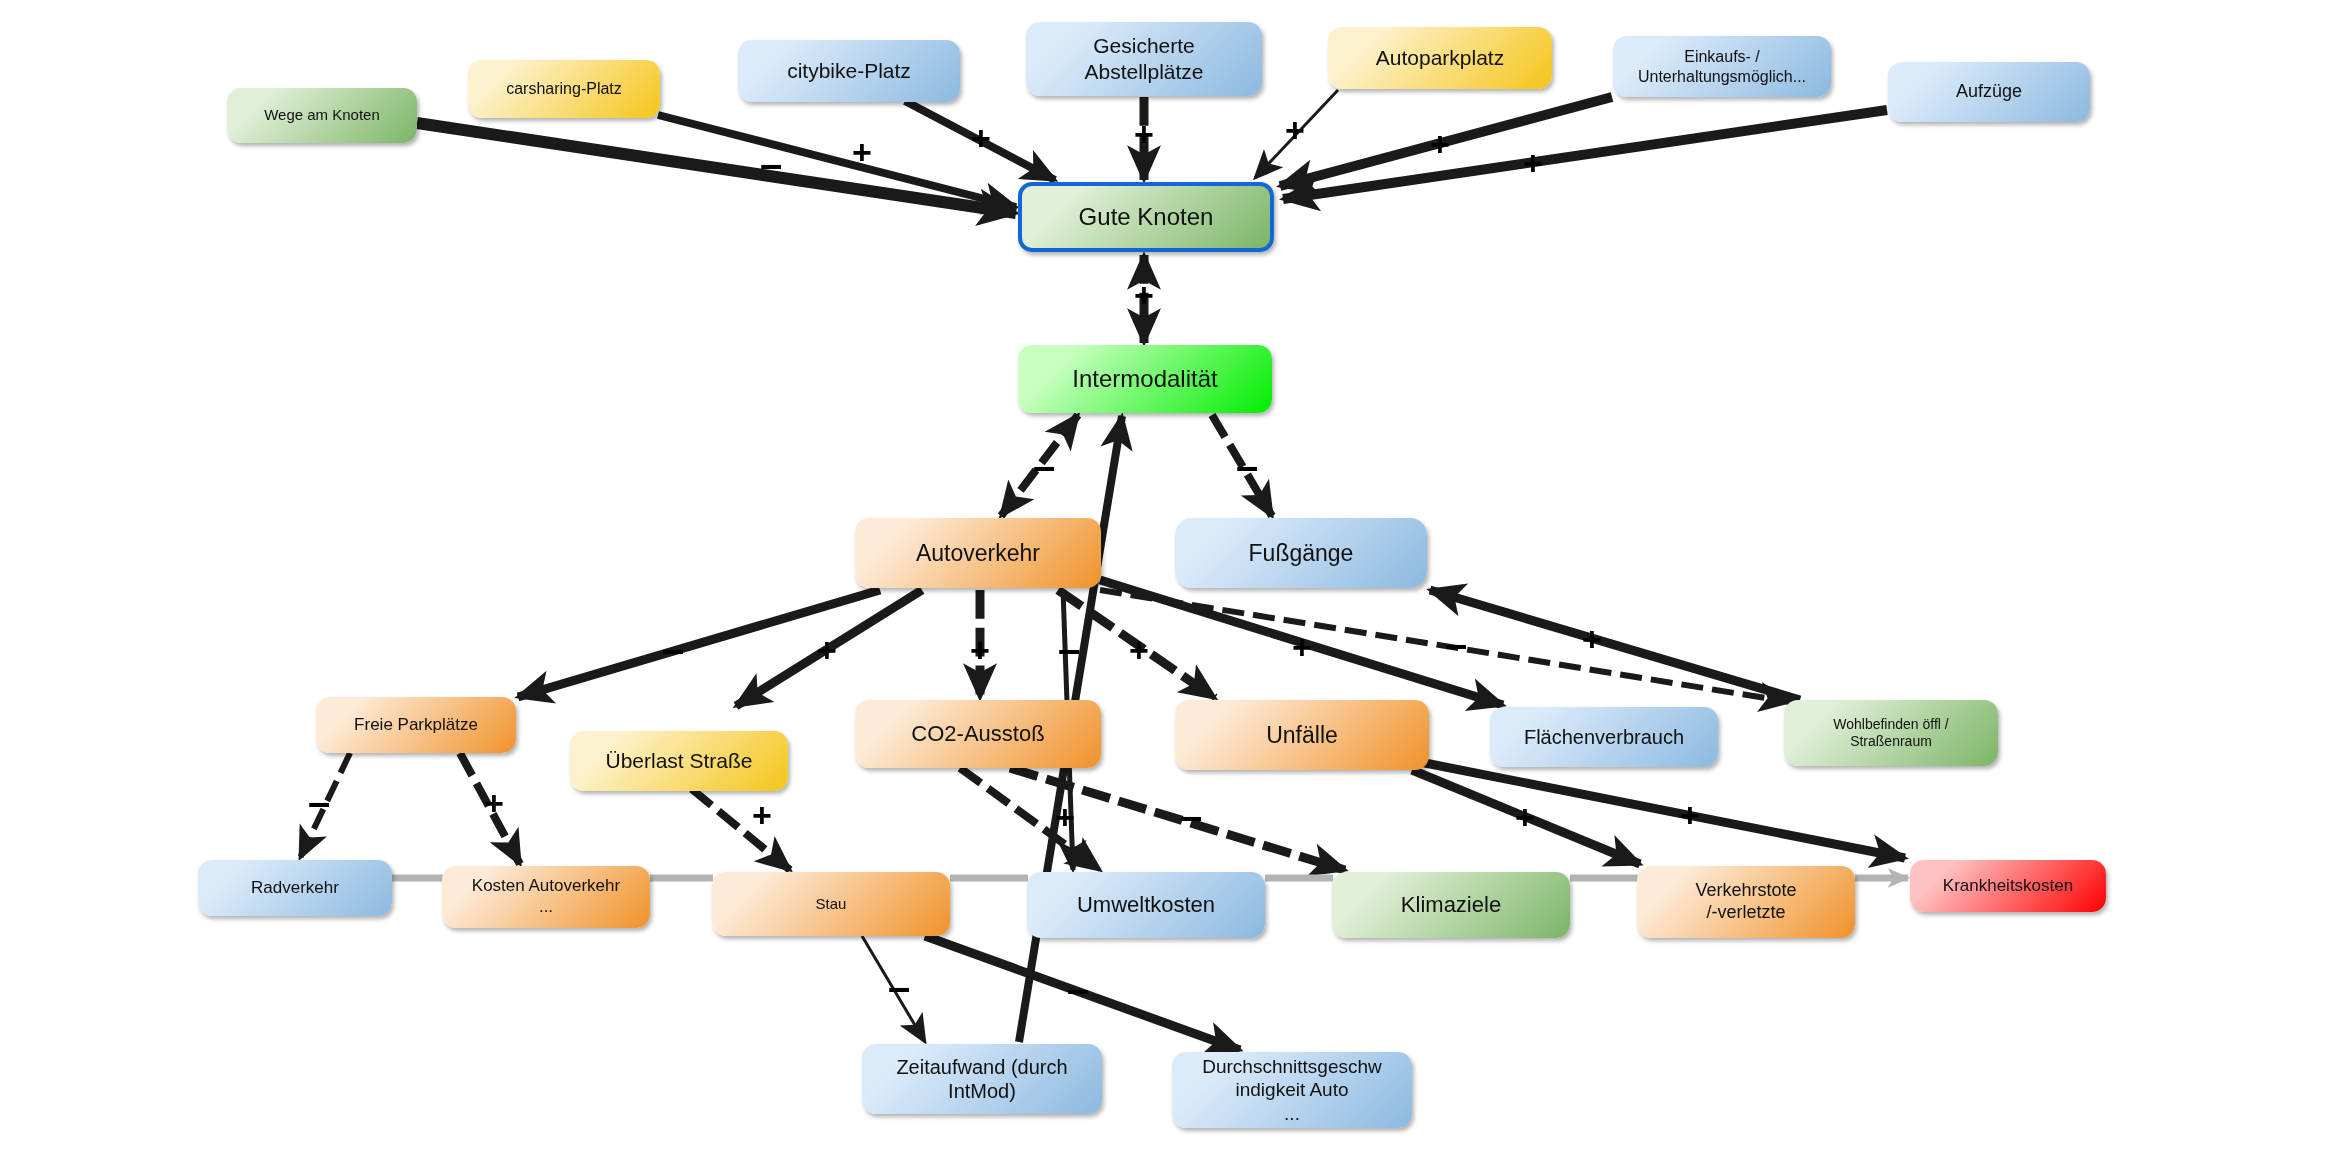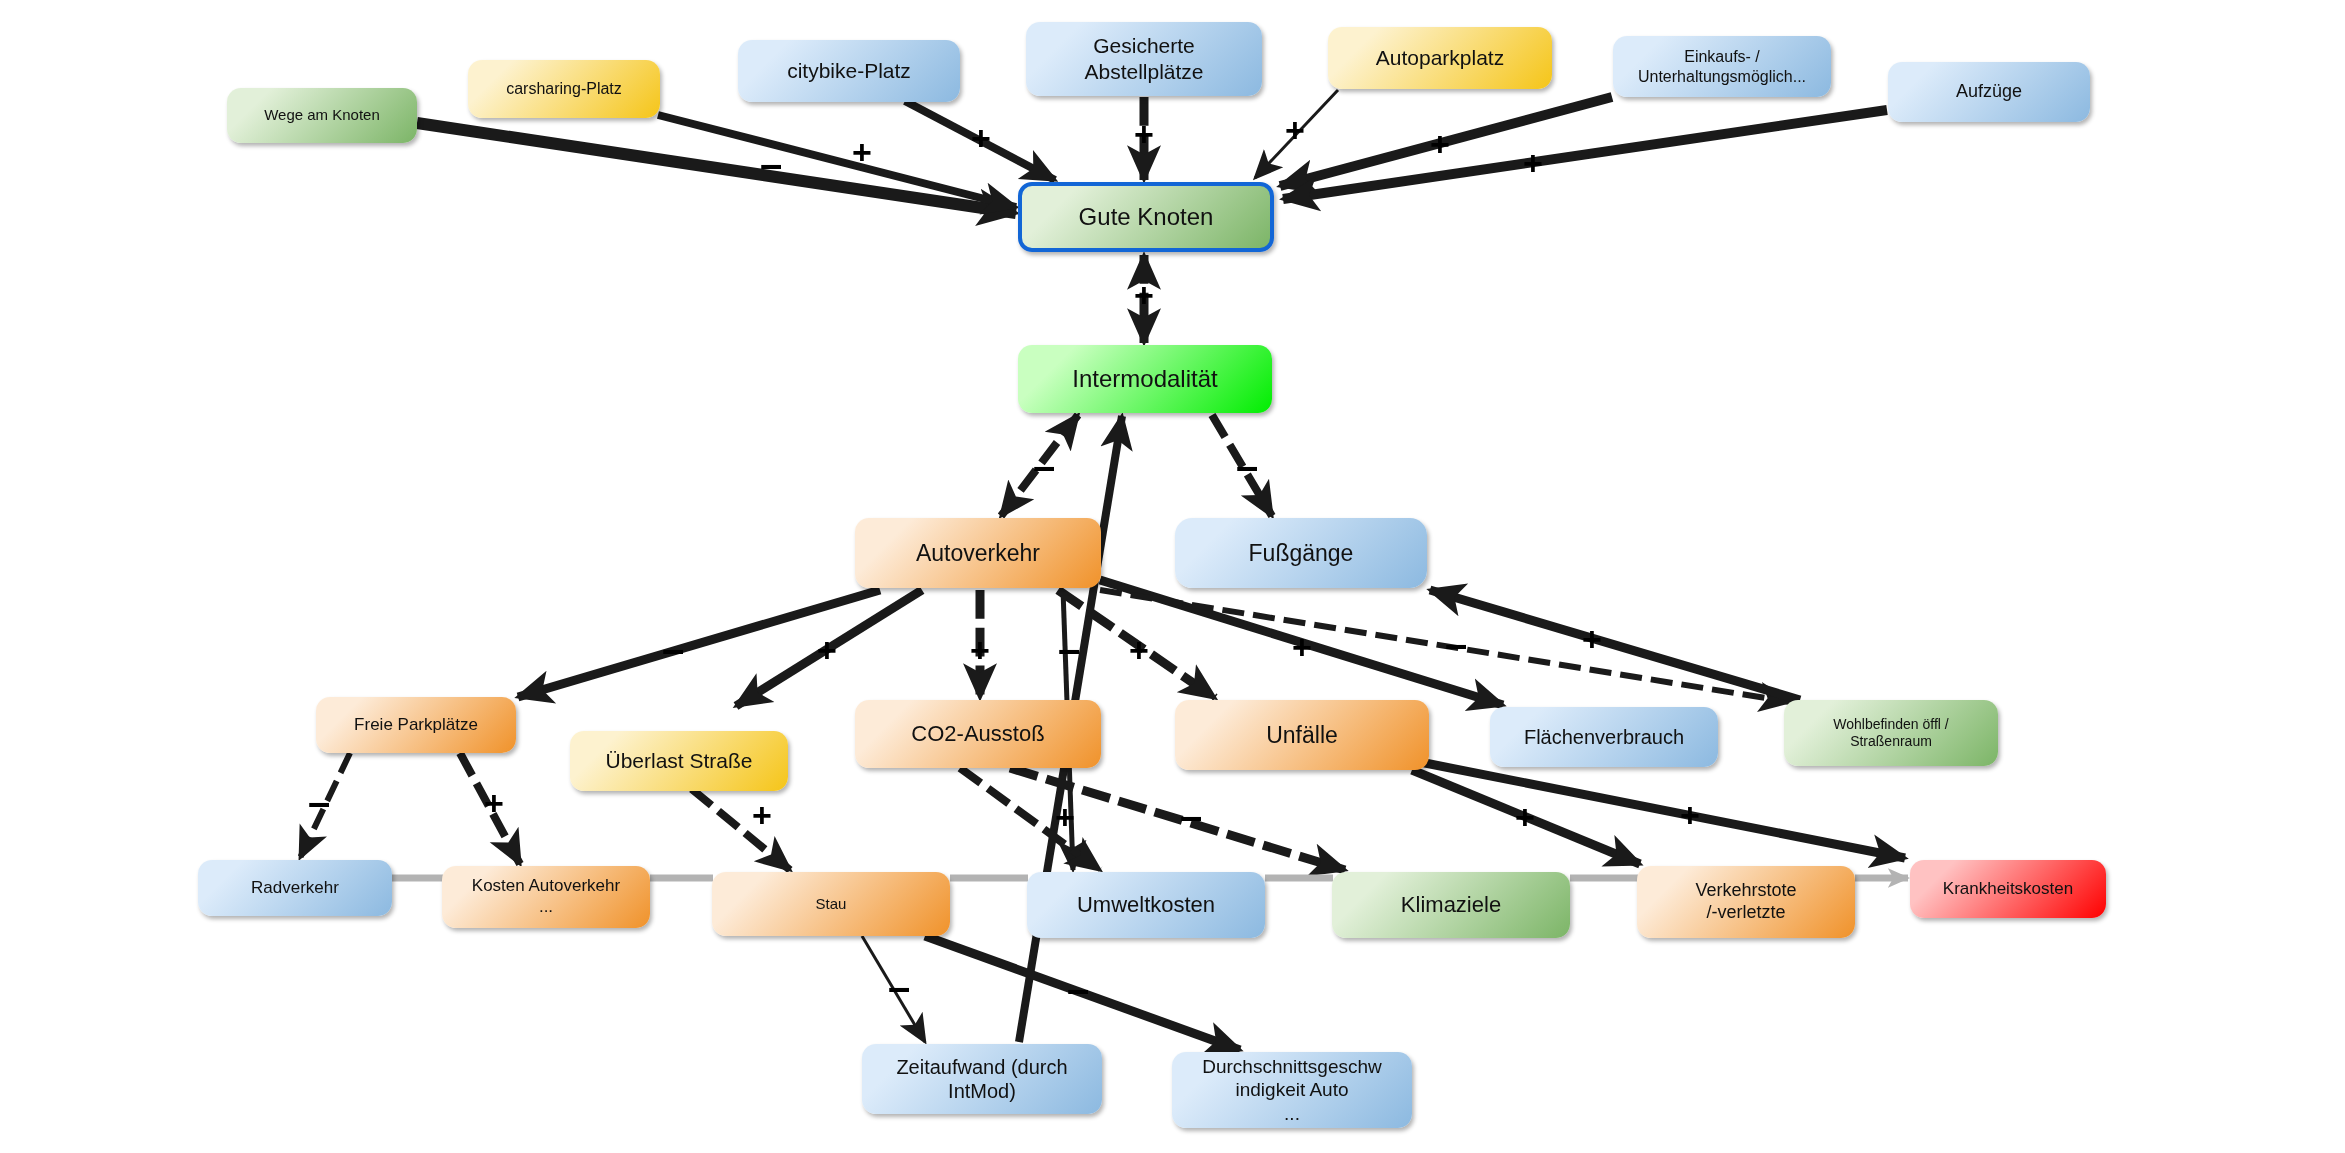--- a/index.html
+++ b/index.html
@@ -228,21 +228,21 @@
       </div>
       <div class="node" style="left: 1027px; top: 872px; width: 238px; height: 66px; background: linear-gradient(135deg, rgb(220, 235, 250) 0%, rgb(220, 235, 250) 18%, rgb(140, 185, 224) 100%); font-size: 22px;">
         <span>Umweltkosten</span>
       </div>
       <div class="node" style="left: 1332px; top: 872px; width: 238px; height: 66px; background: linear-gradient(135deg, rgb(226, 240, 217) 0%, rgb(226, 240, 217) 18%, rgb(124, 181, 103) 100%); font-size: 22px;">
         <span>Klimaziele</span>
       </div>
       <div class="node" style="left: 1637px; top: 866px; width: 218px; height: 72px; background: linear-gradient(135deg, rgb(253, 235, 216) 0%, rgb(253, 235, 216) 18%, rgb(240, 146, 42) 100%); font-size: 18px;">
         <span>Verkehrstote<br>/-verletzte</span>
       </div>
-      <div class="node" style="left: 1910px; top: 860px; width: 196px; height: 58px; background: linear-gradient(135deg, rgb(255, 194, 194) 0%, rgb(255, 194, 194) 18%, rgb(255, 0, 0) 100%); font-size: 17px;">
+      <div class="node" style="left: 1910px; top: 860px; width: 196px; height: 52px; background: linear-gradient(135deg, rgb(255, 194, 194) 0%, rgb(255, 194, 194) 18%, rgb(255, 0, 0) 100%); font-size: 17px;">
         <span>Krankheitskosten</span>
       </div>
       <div class="node" style="left: 862px; top: 1044px; width: 240px; height: 70px; background: linear-gradient(135deg, rgb(220, 235, 250) 0%, rgb(220, 235, 250) 18%, rgb(140, 185, 224) 100%); font-size: 20px;">
         <span>Zeitaufwand (durch<br>IntMod)</span>
       </div>
       <div class="node" style="left: 1172px; top: 1052px; width: 240px; height: 76px; background: linear-gradient(135deg, rgb(220, 235, 250) 0%, rgb(220, 235, 250) 18%, rgb(140, 185, 224) 100%); font-size: 19px;">
         <span>Durchschnittsgeschw<br>indigkeit Auto<br>...</span>
       </div>
     </div>
   <div id="signlayer">

